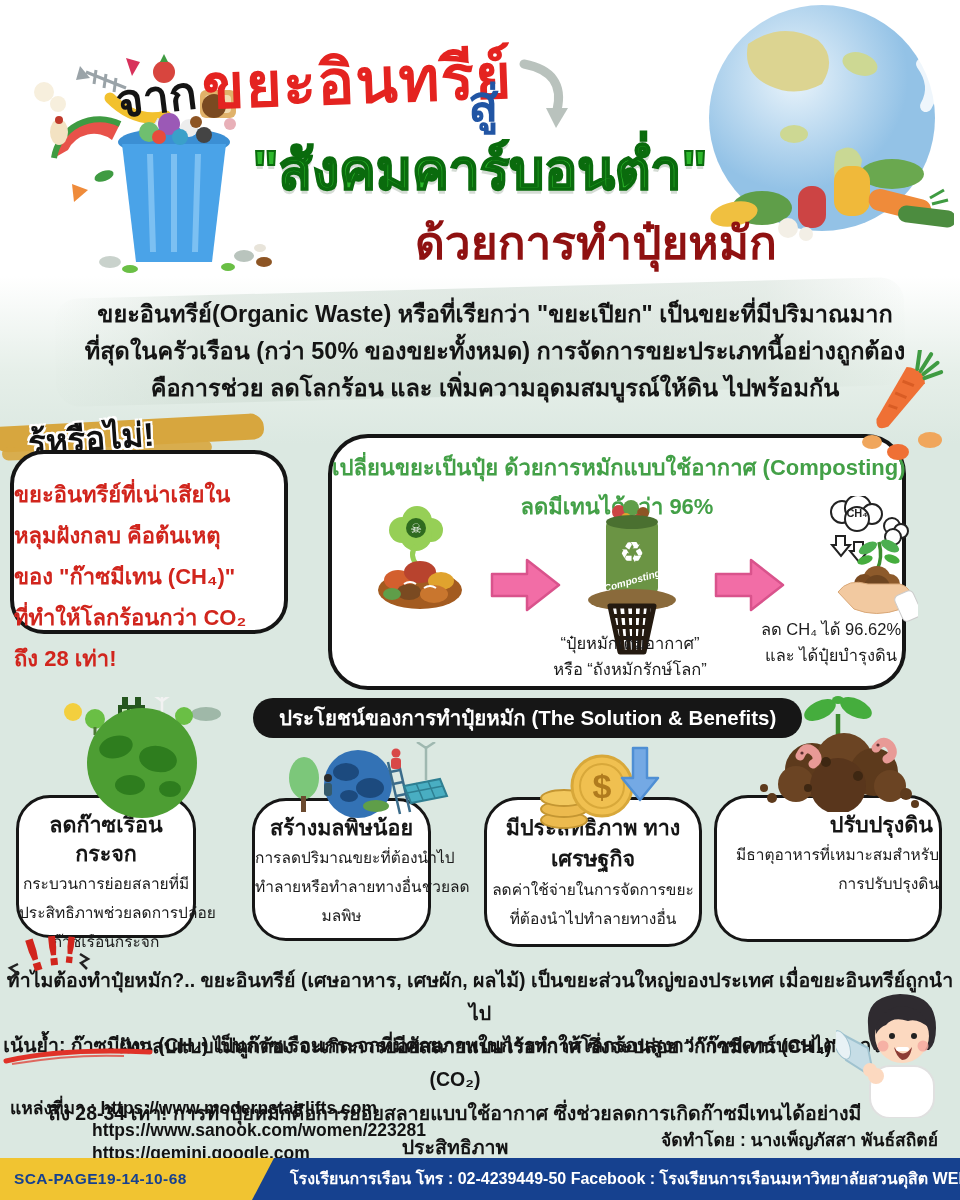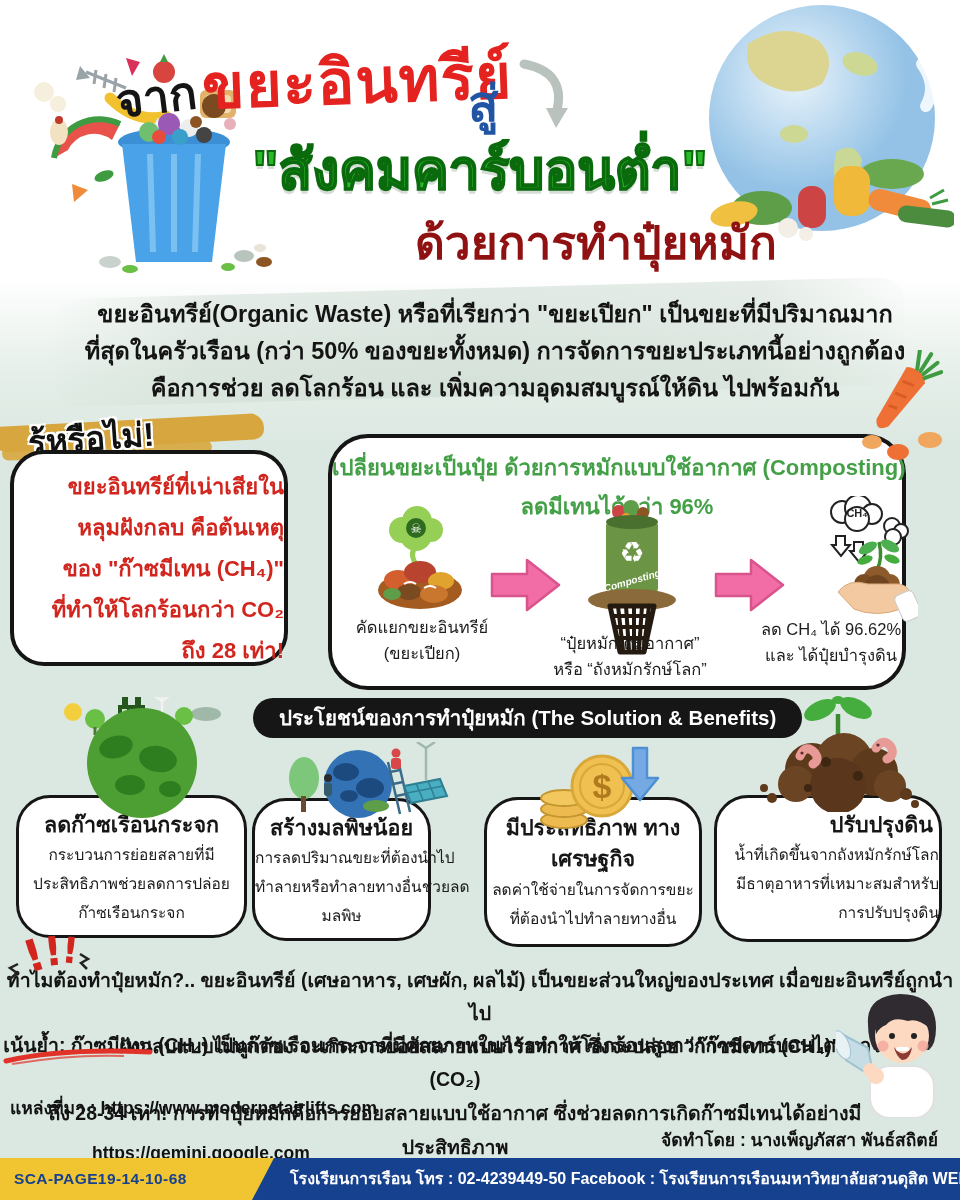--- a/index.html
+++ b/index.html
@@ -23,42 +23,42 @@
   [data-name="globe-illustration"]{ left:686px; top:2px; }
 
   
   .intro{ left:0; top:296px; width:960px; text-align:center; font-size:23.5px; font-weight:700; color:#141414; line-height:37px;padding-left:30px;}
 
   
   [data-name="gold-brush"]{ left:-8px; top:420px; width:272px; height:26px; background:#d7a63e; border-radius:8px 14px 10px 16px; transform:rotate(-3deg);}
   [data-name="gold-brush-2"]{ left:2px; top:444px; width:210px; height:13px; background:#d7a63e; border-radius:10px; transform:rotate(-2deg); opacity:.9;}
   [data-name="know-title"]{ left:28px; top:412px; font-size:33px; font-weight:800; color:#111; transform:rotate(-4deg);
     text-shadow:2px 2px 0 #fff,-2px 2px 0 #fff,2px -2px 0 #fff,-2px -2px 0 #fff;}
-  .know-box{ left:10px; top:450px; width:278px; height:216px; background:#fff; border:4px solid #151515; border-radius:34px; padding-top:12px; text-align:right;}
+  .know-box{ left:10px; top:450px; width:278px; height:184px; background:#fff; border:4px solid #151515; border-radius:34px; padding-top:20px; text-align:left;}
   .know-box div{ font-size:22px; font-weight:800; color:#d1251d; line-height:41px; white-space:nowrap;}
 
   
   .compost-box{ left:328px; top:434px; width:578px; height:256px; background:#fff; border:4px solid #151515; border-radius:40px;}
   .cb-t{ text-align:center; color:#43a047; font-weight:800; font-size:22px; white-space:nowrap;}
   .cb-t1{ margin-top:12px;} .cb-t2{ margin-top:4px;}
   .compost-box .step-caption{ position:absolute; text-align:center; font-size:16.5px; color:#1c1c1c; font-weight:500; line-height:26px;}
   .cap1{ left:0; top:176px; width:180px;} .cap2{ left:178px; top:192px; width:240px;} .cap3{ left:420px; top:178px; width:158px;}
   [data-name="waste-pile-icon"]{ position:absolute; left:32px; top:64px;}
   [data-name="compost-bin-icon"]{ position:absolute; left:242px; top:52px;}
   [data-name="hand-plant-icon"]{ position:absolute; left:448px; top:58px;}
   .arrow1{ position:absolute; left:158px; top:118px;} .arrow2{ position:absolute; left:382px; top:118px;}
   [data-name="carrot-icon"]{ left:846px; top:350px; z-index:4;}
 
   
   .benefit-pill{ left:253px; top:698px; height:40px; padding:0 26px; background:#161616; border-radius:22px;
     color:#fff; font-size:20.5px; font-weight:700; line-height:40px; white-space:nowrap; z-index:3;}
   .card{ position:absolute; background:#fff; border:3.5px solid #161616; border-radius:34px; text-align:center; z-index:2;}
   .card .c-title{ margin-top:13px; font-size:21.5px; font-weight:800; color:#161616; line-height:29px; padding:0 6px;}
   .card .c-line{ font-size:15.5px; color:#1b1b1b; line-height:29px; white-space:nowrap;}
-  .card1{ left:16px; top:795px; width:231px; height:143px;}
+  .card1{ left:16px; top:795px; width:180px; height:143px;}
   .card2{ left:252px; top:798px; width:179px; height:143px;}
   .card3{ left:484px; top:797px; width:218px; height:150px;}
   .card4{ left:714px; top:795px; width:228px; height:147px;text-align:right;}
   .card3 .c-title{ line-height:31px;}
   [data-name="earth-factory-icon"]{ left:56px; top:697px; z-index:5;}
   [data-name="people-earth-icon"]{ left:286px; top:742px; z-index:5;}
   [data-name="coins-icon"]{ left:536px; top:742px; z-index:5;}
   [data-name="soil-sprout-icon"]{ left:742px; top:692px; z-index:5;}
 
   
@@ -276,24 +276,20 @@
       <ellipse cx="85" cy="64" rx="8" ry="4" fill="#45ad3d" transform="rotate(-20 85 64)"></ellipse>
       <ellipse cx="112" cy="63" rx="8" ry="4" fill="#45ad3d" transform="rotate(20 112 63)"></ellipse>
       <circle cx="97" cy="84" r="14" fill="#8d5a2b"></circle>
         <circle cx="84" cy="88" r="10" fill="#7a4a21"></circle>
       <circle cx="110" cy="88" r="10" fill="#8d5a2b"></circle>
         <circle cx="97" cy="92" r="13" fill="#6e4520"></circle>
       <path d="M58,96 Q68,82 88,88 L120,88 Q133,92 129,103 L121,113 Q96,122 74,113 Z" fill="#f2c9a0" stroke="#d9a878"></path>
       <rect x="118" y="96" width="20" height="28" rx="5" fill="#ffffff" stroke="#cccccc" transform="rotate(-24 128 110)"></rect>
     </svg>
 
-    <div class="step-caption cap1" data-name="step-caption">
-      <div>คัดแยกขยะอินทรีย์</div>
-      <div>(ขยะเปียก)</div>
-    </div>
     <div class="step-caption cap2" data-name="step-caption">
       <div>“ปุ๋ยหมักเติมอากาศ”</div>
       <div>หรือ “ถังหมักรักษ์โลก”</div>
     </div>
     <div class="step-caption cap3" data-name="step-caption">
       <div>ลด CH₄ ได้ 96.62%</div>
       <div>และ ได้ปุ๋ยบำรุงดิน</div>
     </div>
   </div>
 
@@ -331,21 +327,20 @@
     <div class="c-line">ทำลายหรือทำลายทางอื่นช่วยลด</div>
     <div class="c-line">มลพิษ</div>
   </div>
   <div class="card card3" data-name="benefit-card-economic">
     <div class="c-title" data-name="card-title">มีประสิทธิภาพ ทางเศรษฐกิจ</div>
     <div class="c-line">ลดค่าใช้จ่ายในการจัดการขยะ</div>
     <div class="c-line">ที่ต้องนำไปทำลายทางอื่น</div>
   </div>
   <div class="card card4" data-name="benefit-card-soil">
     <div class="c-title" data-name="card-title">ปรับปรุงดิน</div>
-    <div class="c-line">น้ำที่เกิดขึ้นจากถังหมักรักษ์โลก</div>
     <div class="c-line">มีธาตุอาหารที่เหมาะสมสำหรับ</div>
     <div class="c-line">การปรับปรุงดิน</div>
   </div>
 
   <svg class="abs" data-name="earth-factory-icon" width="172" height="122" viewBox="0 0 172 122">
     <circle cx="17" cy="15" r="9" fill="#f3cf3e"></circle>
     <ellipse cx="150" cy="17" rx="15" ry="7" fill="#9fb8a8"></ellipse>
     <circle cx="39" cy="22" r="10" fill="#6abf45"></circle>
       <line x1="39" y1="30" x2="39" y2="38" stroke="#4c7a34" stroke-width="3"></line>
     <circle cx="128" cy="19" r="9" fill="#6abf45"></circle>
@@ -472,20 +467,21 @@
     <rect x="60" y="57" width="13" height="4" rx="2" fill="#ffffff"></rect>
     <rect x="34" y="76" width="64" height="52" rx="20" fill="#ffffff" stroke="#e0e0e0" stroke-width="2"></rect>
     <circle cx="40" cy="86" r="8" fill="#fcd9c0"></circle>
       <circle cx="34" cy="80" r="7" fill="#fcd9c0"></circle>
   </svg>
 
   <div class="abs src src-row1" data-name="sources-row">
     <span data-name="sources-label">แหล่งที่มา :</span>
     <span data-name="source-link">https://www.modernstairlifts.com</span>
   </div>
+  <div class="abs src src-row2" data-name="source-link">https://www.sanook.com/women/223281</div>
   <div class="abs src src-row3" data-name="source-link">https://gemini.google.com</div>
   <div class="abs credit" data-name="credit-text">จัดทำโดย : นางเพ็ญภัสสา พันธ์สถิตย์</div>
 
   <div class="abs footer-bar" data-name="footer-bar">
     <div class="badge" data-name="footer-badge">
       <span>SCA-PAGE19-14-10-68</span>
     </div>
     <div class="footer-info" data-name="footer-info">โรงเรียนการเรือน โทร : 02-4239449-50 Facebook : โรงเรียนการเรือนมหาวิทยาลัยสวนดุสิต WEB : www.food.dusit.ac.th/main</div>
   </div>
 

